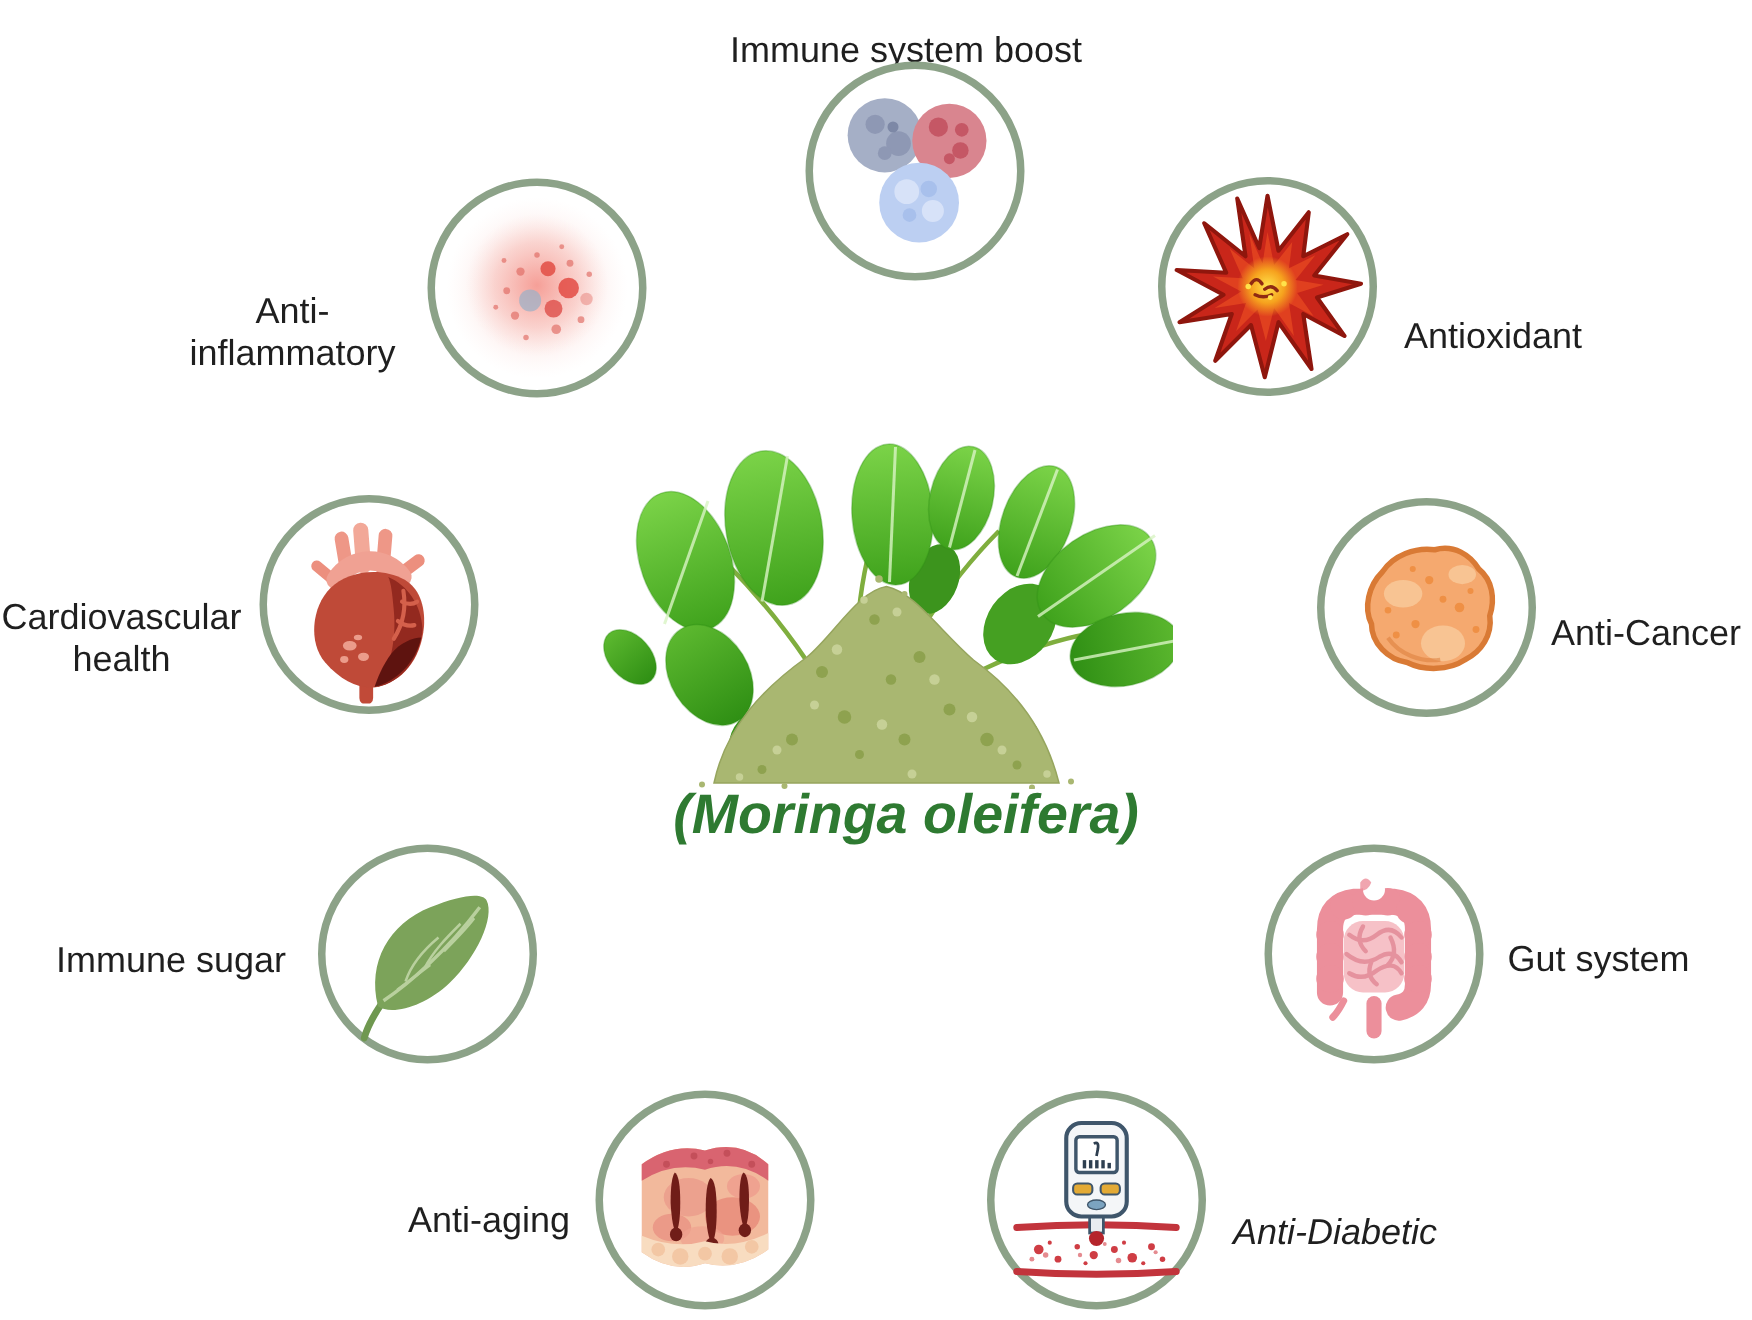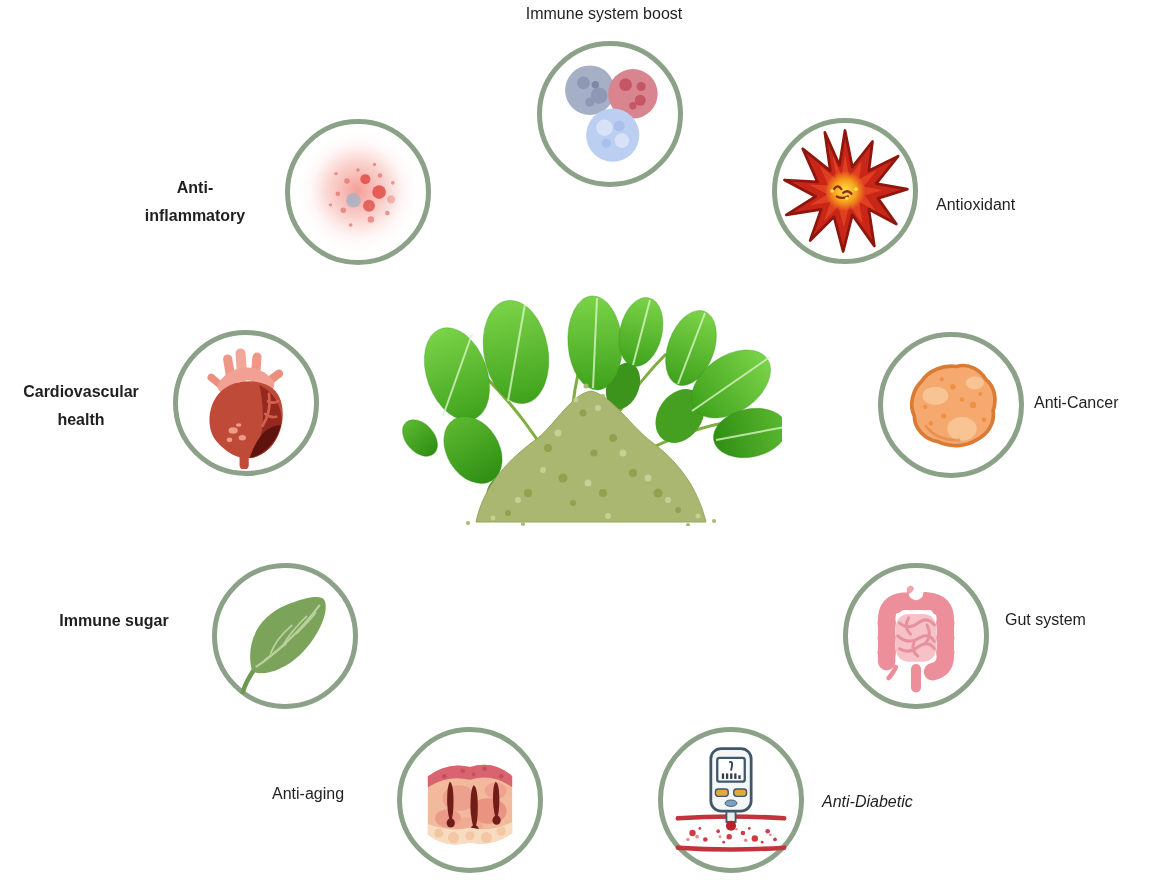--- a/index.html
+++ b/index.html
@@ -1,24 +1,25 @@
 <!DOCTYPE html>
 <html style="--ring: #8ca288; --label: #1f1f1f; --title: #2e7a31; --background: #ffffff;"><head>
 <meta charset="utf-8">
 <style>
   html,body{margin:0;padding:0;background:#fff;}
   .canvas{
     position:relative;width:1168px;height:880px;background:var(--background,#ffffff);
     font-family:"Liberation Sans",sans-serif;overflow:hidden;
   }
   .label{
-    position:absolute;font-size:16px;line-height:28px;color:var(--label,#1f1f1f);
+    position:absolute;font-size:24px;line-height:28px;color:var(--label,#1f1f1f);
     white-space:nowrap;
+    margin-top:20px;
   }
-  .label .line{display:block;font-weight:bold;}
+  .label .line{display:block;}
   .label.center{text-align:center;white-space:normal;}
   .circle{
     position:absolute;width:136px;height:136px;border:5px solid var(--ring,#8ca288);
     border-radius:50%;background:#fff;display:flex;align-items:center;justify-content:center;
     box-sizing:content-box;
   }
   .circle svg{width:132px;height:132px;display:block;}
   .title{
     position:absolute;left:604px;top:522px;transform:translateX(-50%);
     font-size:37px;font-weight:bold;font-style:italic;color:var(--title,#2e7a31);
@@ -115,20 +116,21 @@
         <circle cx="70" cy="235" r="2"></circle>
           <circle cx="316" cy="233" r="2"></circle>
           <circle cx="125" cy="236" r="2"></circle>
         <circle cx="290" cy="237" r="2"></circle>
           <circle cx="188" cy="98" r="2.5"></circle>
           <circle cx="205" cy="108" r="2"></circle>
       </g>
     </g>
   </svg>
 
+  <div class="title">(Moringa oleifera)</div>
 
   <div class="label" style="left:604px;top:0px;transform:translateX(-50%);">Immune system boost</div>
   <div class="circle" style="left:537px;top:41px;">
     <svg viewBox="0 0 144 144">
       <circle cx="50" cy="46" r="27" fill="#a5afc6"></circle>
       <g fill="#8e98b4">
           <circle cx="43" cy="38" r="7"></circle>
           <circle cx="60" cy="52" r="9"></circle>
           <circle cx="50" cy="59" r="5"></circle>
         </g>

